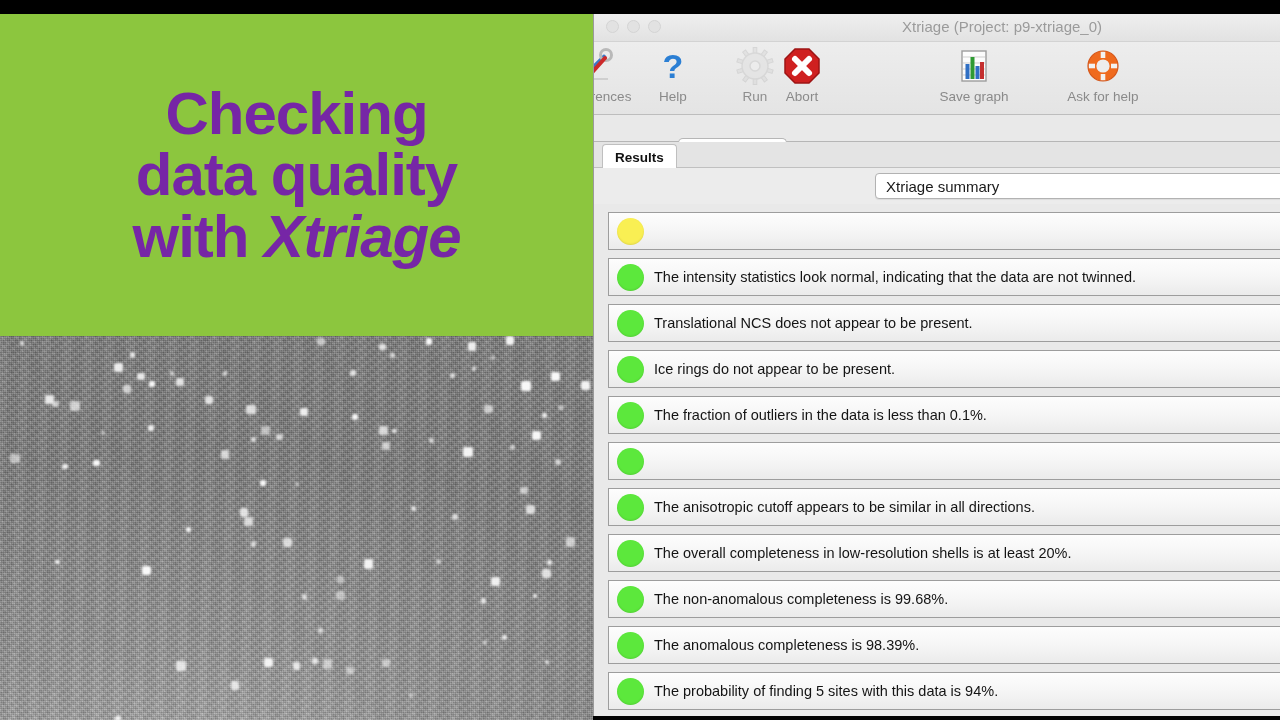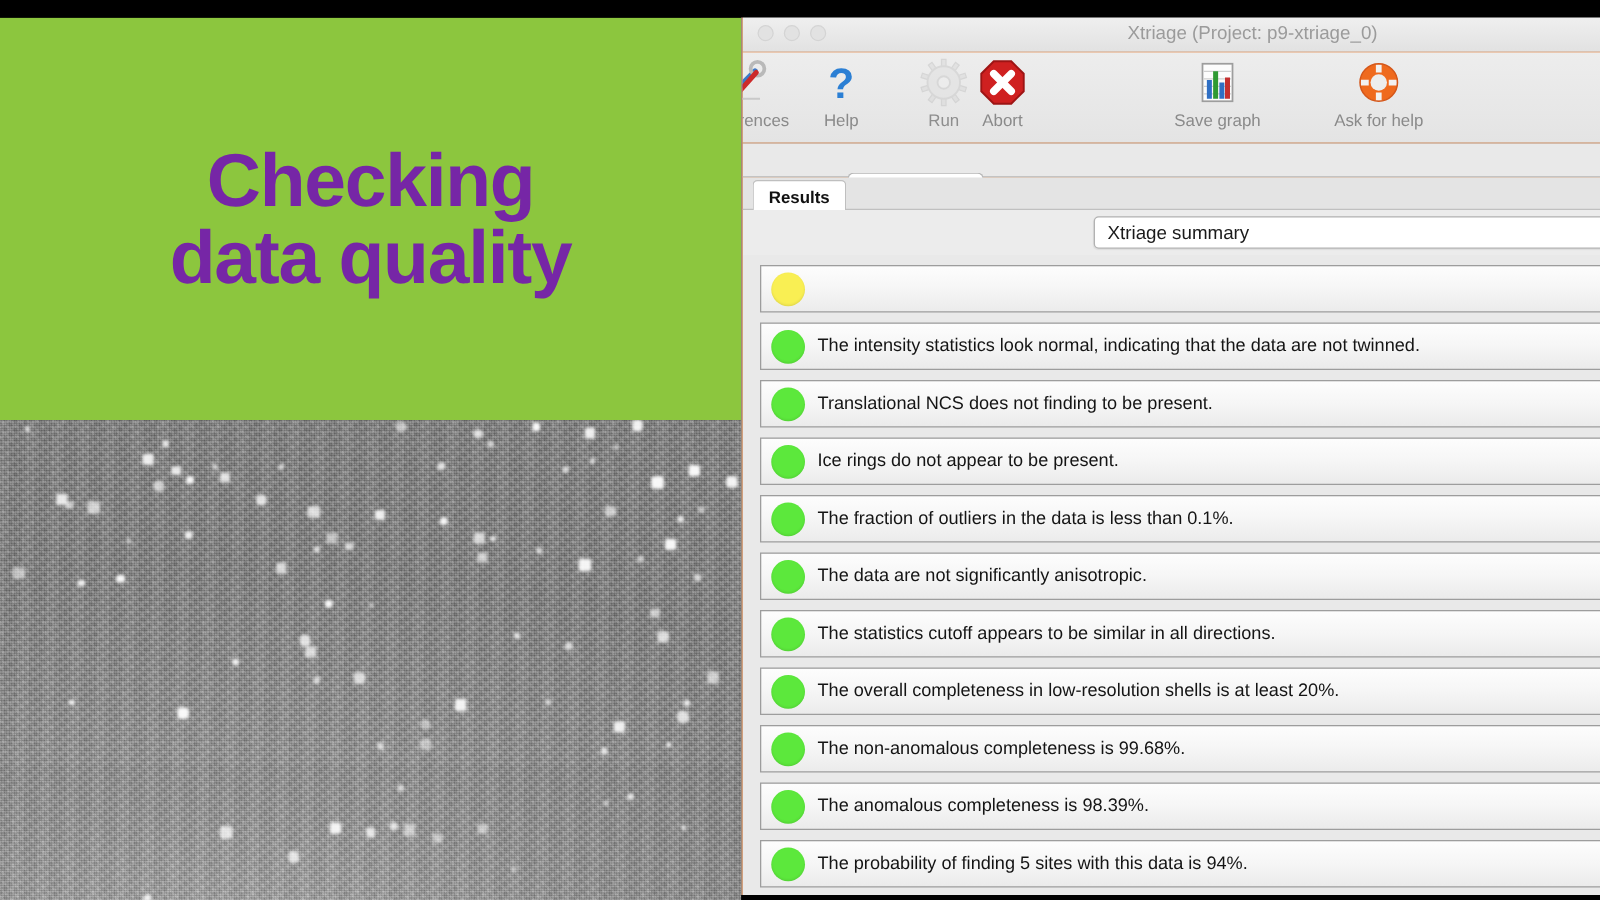--- a/index.html
+++ b/index.html
@@ -121,20 +121,23 @@
 
 <div id="stage">
 
   <div class="top-band"></div>
 
   <div class="left-col">
 
     <div class="title-card">
       <div class="title-line">Checking</div>
       <div class="title-line">data quality</div>
+      <div class="title-line">
+        <span>with </span><em>Xtriage</em>
+      </div>
     </div>
 
     <div class="diffraction">
       <div class="base"></div>
       <div class="grain"></div>
       <div class="streaks"></div>
       <div id="spots">
           <div class="spot" style="left: 295.052px; top: 145.658px; width: 4.30807px; height: 4.30807px; opacity: 0.5;"></div>
           <div class="spot" style="left: 482.603px; top: 304.171px; width: 4.60778px; height: 4.60778px; opacity: 0.55;"></div>
           <div class="spot" style="left: 389.65px; top: 16.7088px; width: 4.87041px; height: 4.87041px; opacity: 0.74;"></div>
@@ -339,37 +342,36 @@
     <div class="results" id="results">
         <div class="row">
           <span class="dot yellow"></span>
         </div>
         <div class="row">
           <span class="dot green"></span>
           <span class="row-text">The intensity statistics look normal, indicating that the data are not twinned.</span>
         </div>
         <div class="row">
           <span class="dot green"></span>
-          <span class="row-text">Translational NCS does not finding to be present.</span>
+          <span class="row-text">Translational NCS does not appear to be present.</span>
         </div>
         <div class="row">
           <span class="dot green"></span>
           <span class="row-text">Ice rings do not appear to be present.</span>
         </div>
         <div class="row">
           <span class="dot green"></span>
           <span class="row-text">The fraction of outliers in the data is less than 0.1%.</span>
         </div>
         <div class="row">
           <span class="dot green"></span>
-          <span class="row-text">The data are not significantly anisotropic.</span>
-        </div>
-        <div class="row">
-          <span class="dot green"></span>
-          <span class="row-text">The statistics cutoff appears to be similar in all directions.</span>
+        </div>
+        <div class="row">
+          <span class="dot green"></span>
+          <span class="row-text">The anisotropic cutoff appears to be similar in all directions.</span>
         </div>
         <div class="row">
           <span class="dot green"></span>
           <span class="row-text">The overall completeness in low-resolution shells is at least 20%.</span>
         </div>
         <div class="row">
           <span class="dot green"></span>
           <span class="row-text">The non-anomalous completeness is 99.68%.</span>
         </div>
         <div class="row">

